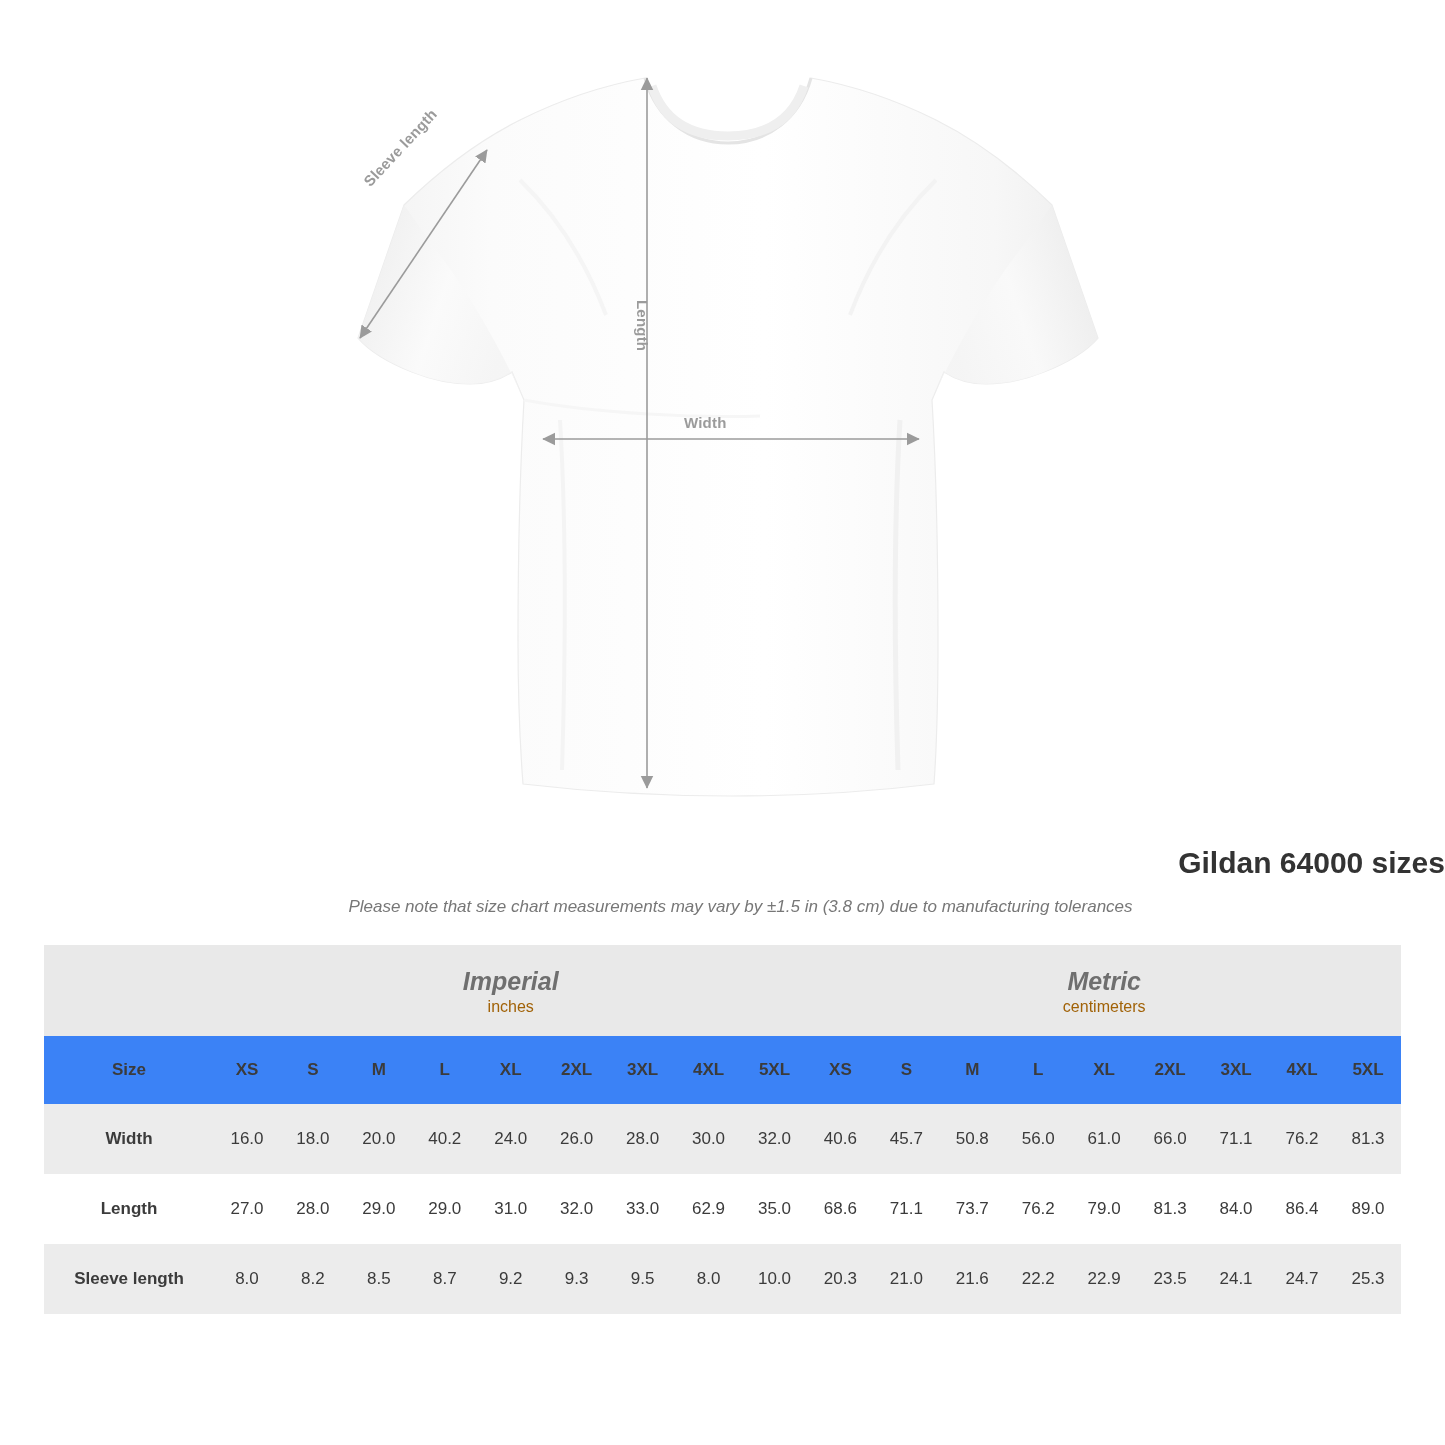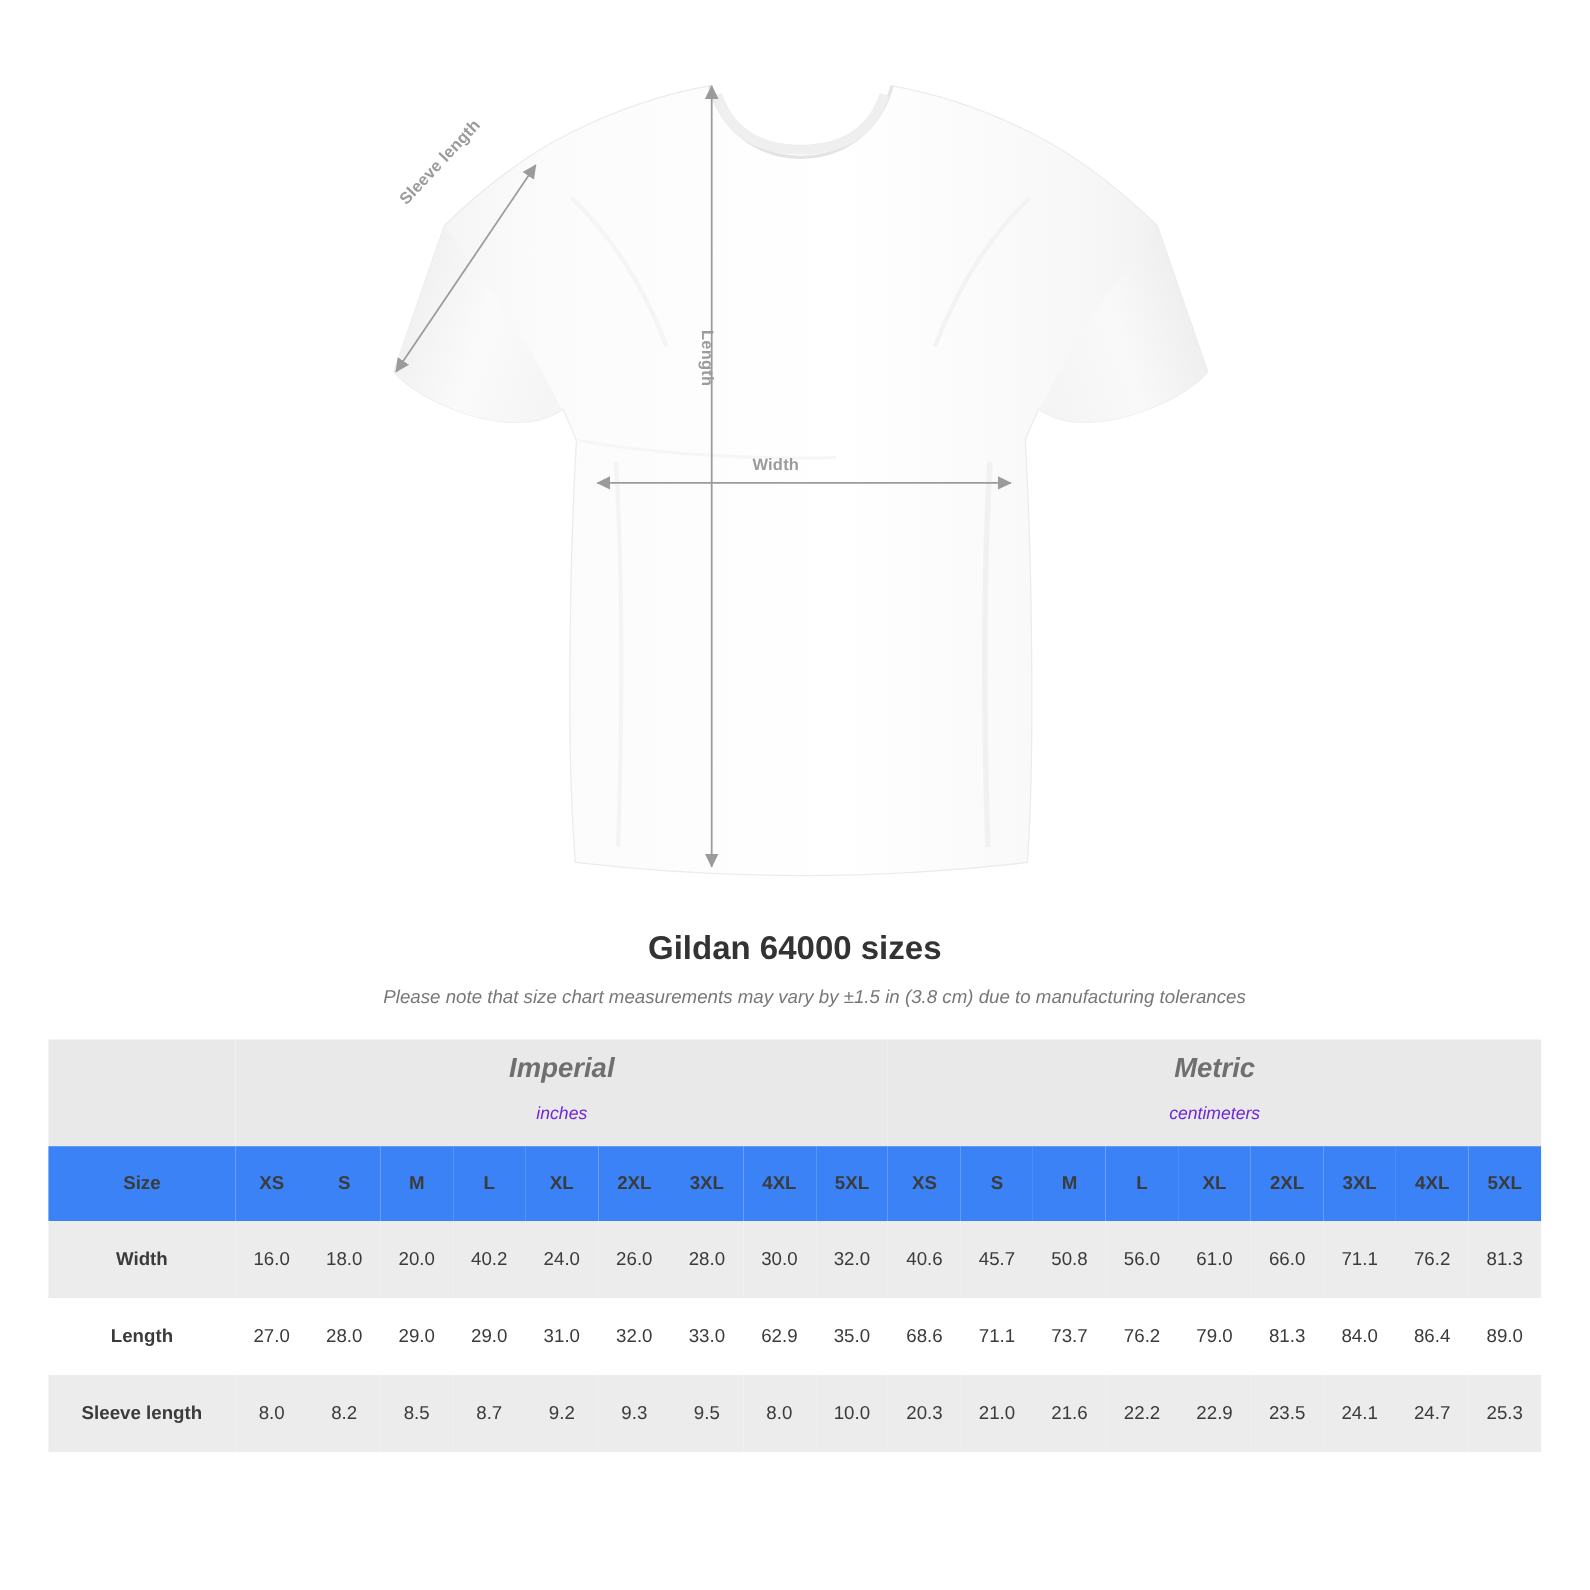--- a/index.html
+++ b/index.html
@@ -60,20 +60,21 @@
   
   .title-block {
     text-align: center;
     margin-top: 26px;
   }
   .chart-title {
     font-size: 30px;
     font-weight: bold;
     color: #333333;
     margin: 0;
+    text-align: right;
   }
   .chart-note {
     font-size: 17px;
     font-style: italic;
     color: #777777;
     margin-top: 17px;
     padding-left: 36px;
   }
 
   
@@ -87,34 +88,33 @@
     table-layout: fixed;
   }
   table.size-table td,
   table.size-table th {
     text-align: center;
     vertical-align: middle;
     border: none;
   }
   .system-row td {
     background: #e9e9e9;
-    padding: 12px 0 20px 0;
+    padding: 22px 0 20px 0;
   }
   .system-name {
     font-size: 25px;
     font-weight: bold;
     font-style: italic;
     color: #6f6f6f;
     line-height: 1.15;
   }
   .system-unit {
     font-size: 16px;
-    font-style: italic;
-    color: #6d28d9;
-    margin-top: 18px;
+    color: #a16207;
+    margin-top: 2px;
   }
   .header-row td {
     background: #3b82f6;
     padding: 24px 0;
     font-size: 17px;
     font-weight: bold;
     color: #3b3b3b;
   }
   .header-row td.rowlabel {
     font-size: 17px;

